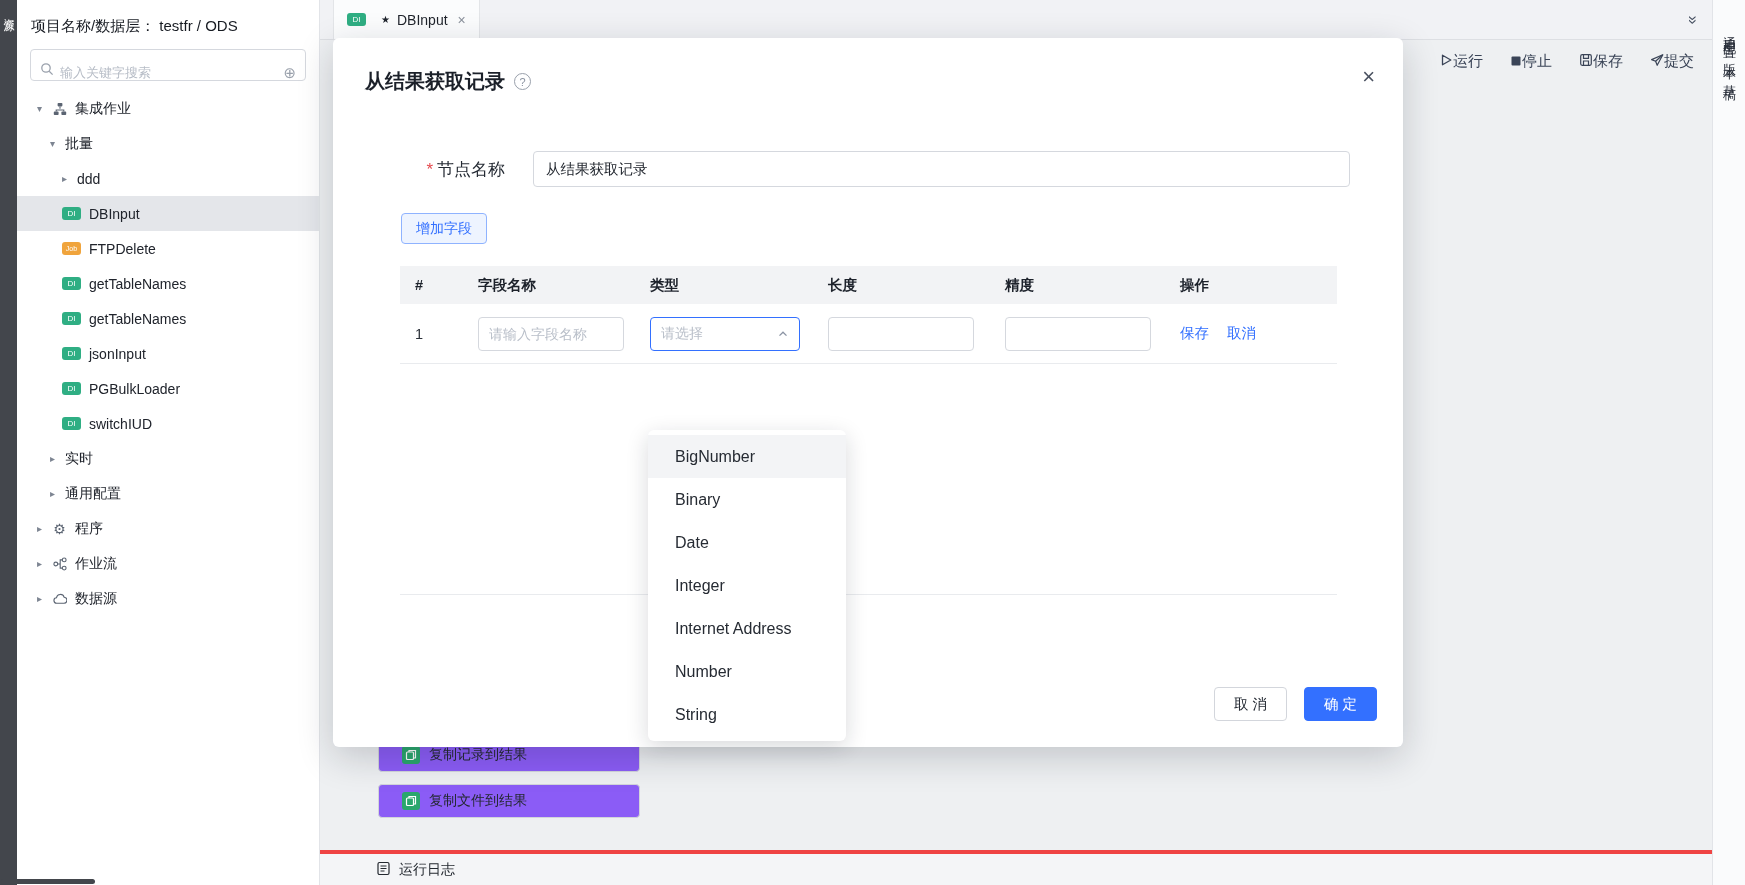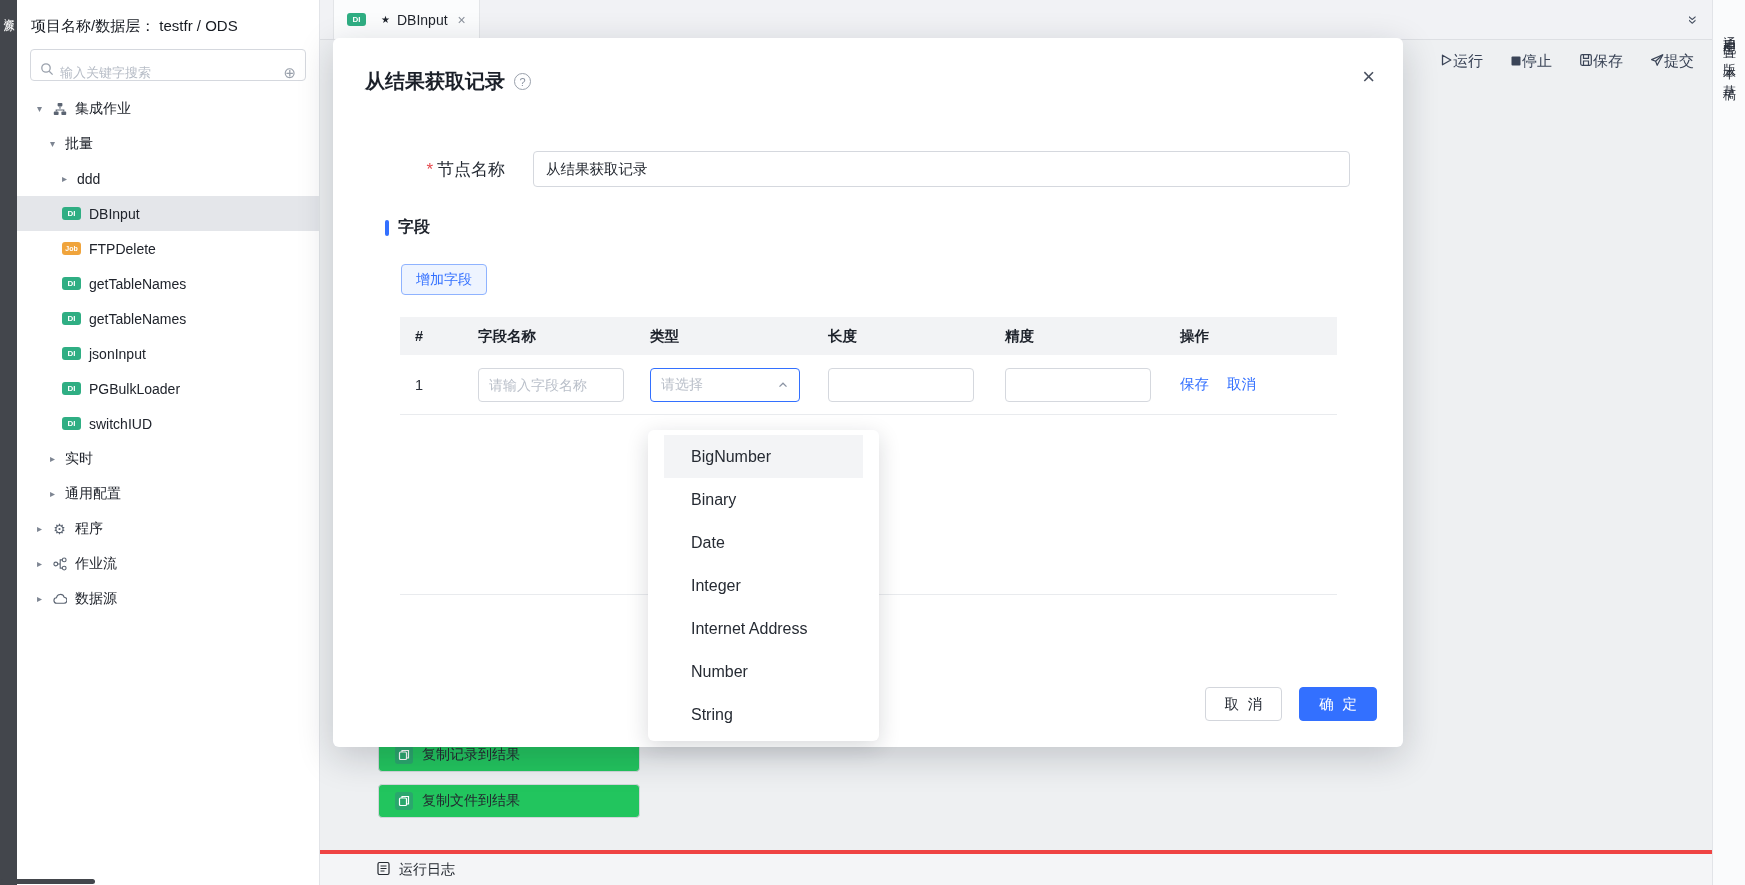--- a/index.html
+++ b/index.html
@@ -15,35 +15,35 @@
 .search-box input{flex:1;border:none;outline:none;font-size:13px;color:#333;min-width:0;font-family:inherit}
 .search-box input::placeholder{color:#b6bcc6}
 .locate{font-size:15px;color:#9aa1ac;line-height:1}
 .tree{margin-top:10px}
 .ti{height:35px;display:flex;align-items:center;font-size:14px;color:#20242c;cursor:pointer}
 .ti.lv0{padding-left:20px}.ti.lv1{padding-left:33px}.ti.lv2{padding-left:45px}
 .ti.selected{background:#e4e6ea}
 .arr{width:15px;font-size:10px;color:#7d8592;flex:none}
 .ticon{width:15px;height:15px;margin-right:8px;color:#5b6472;flex:none;display:inline-flex;align-items:center;justify-content:center}
 .gear{font-size:14px;line-height:14px}
-.bdg{min-width:19px;height:13px;border-radius:3px;color:#fff;font-size:8px;font-weight:700;display:inline-flex;align-items:center;justify-content:center;margin-right:8px;flex:none;padding:0 2px}
+.bdg{min-width:19px;height:13px;border-radius:3px;color:#fff;font-size:8px;font-weight:400;display:inline-flex;align-items:center;justify-content:center;margin-right:8px;flex:none;padding:0 2px}
 .bdg.di{background:#2fae83}
 .bdg.job{background:#f0a43c;font-size:7px}
 
 .main{position:absolute;left:320px;top:0;width:1392px;height:100%}
 .tabbar{height:40px;background:#f1f2f5;border-bottom:1px solid #dddfe3;display:flex;align-items:stretch}
 .tab{margin-left:13px;background:#fbfcfd;border-left:1px solid #e3e5e8;border-right:1px solid #e3e5e8;display:inline-flex;align-items:center;gap:7px;padding:0 13px;font-size:14px;color:#1f232b;cursor:pointer}
 .tab .star{font-size:10px;color:#20252e}
 .tab .close{color:#8b919c;font-size:14px;margin-left:3px}
 .collapse{margin-left:auto;align-self:center;padding-right:14px;color:#444e5f;font-size:16px;cursor:pointer}
 .collapse span{display:inline-block;transform:rotate(90deg)}
 .toolbar{height:42px;display:flex;justify-content:flex-end;align-items:center;gap:27px;padding-right:18px;color:#3a4457;font-size:15px}
 .tbtn{display:inline-flex;align-items:center;cursor:pointer}
 .canvas{position:relative;height:803px;background:#eef0f2}
-.pbtn{position:absolute;left:58px;width:262px;height:34px;background:#22c55e;border:1px solid #d2d5da;border-radius:4px;display:flex;align-items:center;gap:9px;padding:0 16px;font-size:14px;color:#23282f;cursor:pointer}
+.pbtn{position:absolute;left:58px;width:262px;height:34px;background:#8b5cf6;border:1px solid #d2d5da;border-radius:4px;display:flex;align-items:center;gap:9px;padding:0 23px;font-size:14px;color:#23282f;cursor:pointer}
 .pbtn .picon{width:18px;height:18px;border-radius:3px;background:#2aa76d;display:inline-flex;align-items:center;justify-content:center;flex:none}
 .logbar{position:absolute;left:0;right:0;bottom:0;height:35px;border-top:4px solid #ef4444;background:#f4f5f7;display:flex;align-items:center;gap:8px;padding-left:56px;font-size:14px;color:#23282f;cursor:pointer}
 
 .right-rail{position:absolute;right:0;top:0;width:33px;height:100%;background:#fafbfc;border-left:1px solid #e2e4e8;display:flex;flex-direction:column;align-items:center;padding-top:26px;gap:15px;z-index:2}
 .right-rail .vtext{writing-mode:vertical-rl;font-size:13px;color:#272d38;letter-spacing:3px;cursor:pointer}
 .hthumb{position:absolute;left:1px;bottom:1px;width:94px;height:5px;border-radius:3px;background:#43464c;z-index:6;cursor:pointer}
 
 .modal{position:absolute;left:333px;top:38px;width:1070px;height:709px;background:#fff;border-radius:6px;box-shadow:0 10px 36px rgba(18,26,41,.2);z-index:10}
 .m-head{padding:30px 32px 0;display:flex;align-items:center}
 .m-title{font-size:20px;font-weight:600;color:#1b2029}
@@ -62,25 +62,25 @@
 .t-head{height:38px;background:#f2f3f5;font-size:14.5px;font-weight:700;color:#1d222b}
 .t-row{height:60px;border-bottom:1px solid #e9ebee;font-size:14.5px;color:#2a2f38}
 .cell input{width:146px;height:34px;border:1px solid #d5d8de;border-radius:4px;padding:0 10px;font-size:14px;color:#20252d;outline:none;font-family:inherit}
 .cell input::placeholder{color:#b9bfc9}
 .sel{width:150px;height:34px;border:1px solid #3370ff;border-radius:4px;display:flex;align-items:center;justify-content:space-between;padding:0 10px;color:#b9bfc9;font-size:14px;cursor:pointer;background:#fff}
 .sel .chev{color:#8a93a3;display:inline-flex}
 .ops{display:flex;gap:18px}
 .ops a{color:#3370ff;font-size:14.5px;text-decoration:none;cursor:pointer}
 .divider{position:absolute;left:67px;right:66px;top:556px;height:1px;background:#e9ebee}
 .m-foot{position:absolute;right:26px;bottom:26px;display:flex;gap:17px}
-.btn{height:33px;border-radius:4px;font-size:14.5px;display:inline-flex;align-items:center;justify-content:center;padding:16px 19px;cursor:pointer;font-family:Liberation Mono, monospace}
+.btn{height:33px;border-radius:4px;font-size:14.5px;display:inline-flex;align-items:center;justify-content:center;padding:16px 19px;cursor:pointer;font-family:Liberation Sans, sans-serif}
 .btn.ghost{background:#fff;border:1px solid #d3d6dc;color:#242a33}
 .btn.primary{background:#3370ff;border:1px solid #3370ff;color:#fff}
 
-.dropdown{position:absolute;left:648px;top:430px;width:231px;background:#fff;border-radius:6px;box-shadow:0 6px 22px rgba(16,24,40,.16);padding:5px 16px;z-index:20}
+.dropdown{position:absolute;left:648px;top:430px;width:198px;background:#fff;border-radius:6px;box-shadow:0 6px 22px rgba(16,24,40,.16);padding:5px 0;z-index:20}
 .opt{height:43px;display:flex;align-items:center;padding-left:27px;font-size:16px;color:#262b33;cursor:pointer}
 .opt.hl{background:#f3f4f6}
 </style>
 </head>
 <body>
 
 <div class="screen">
 
   <div class="left-strip">
     <span class="vtext">资源</span>
@@ -262,24 +262,20 @@
       <span class="m-title">从结果获取记录</span>
       <span class="m-help">?</span>
     </div>
     <span class="m-close">×</span>
 
     <div class="form-row">
       <span class="f-label"><span class="req">*</span><span>节点名称</span></span>
       <input class="f-input" value="从结果获取记录" style="">
     </div>
 
-    <div class="sec">
-      <span class="sec-bar"></span>
-      <span class="sec-title">字段</span>
-    </div>
 
     <button class="add-btn">增加字段</button>
 
     <div class="ftable">
       <div class="t-head">
         <span>#</span>
         <span>字段名称</span>
         <span>类型</span>
         <span>长度</span>
         <span>精度</span>

